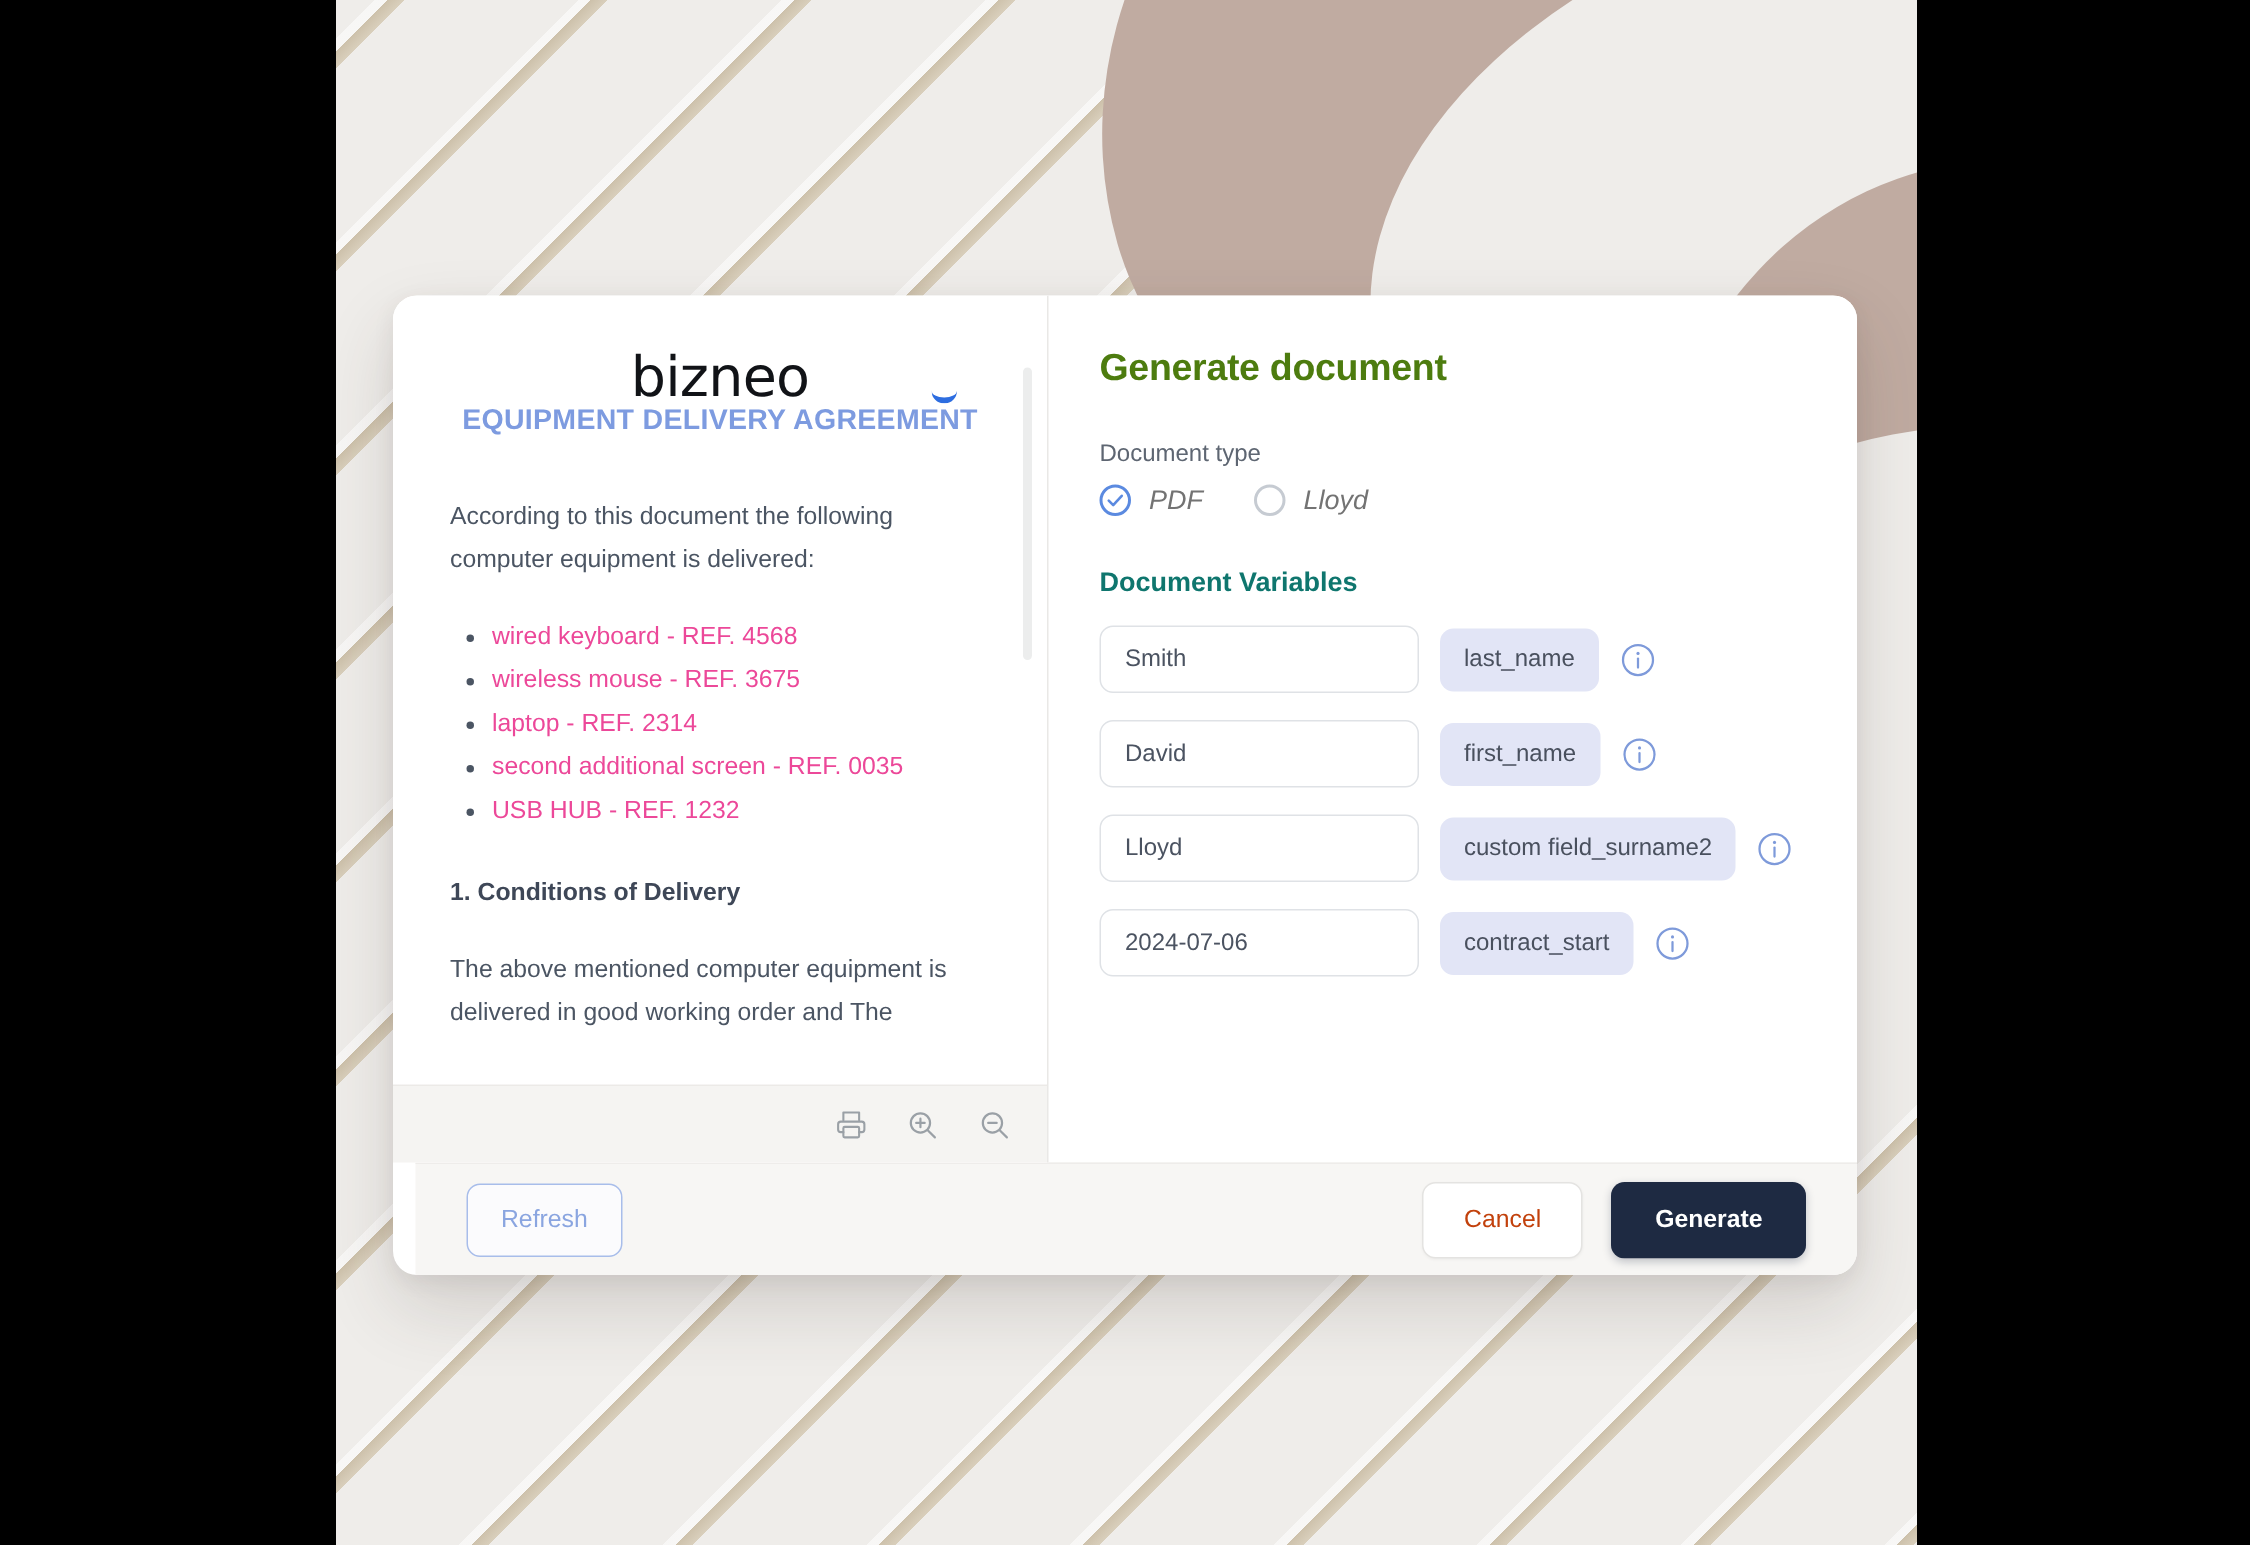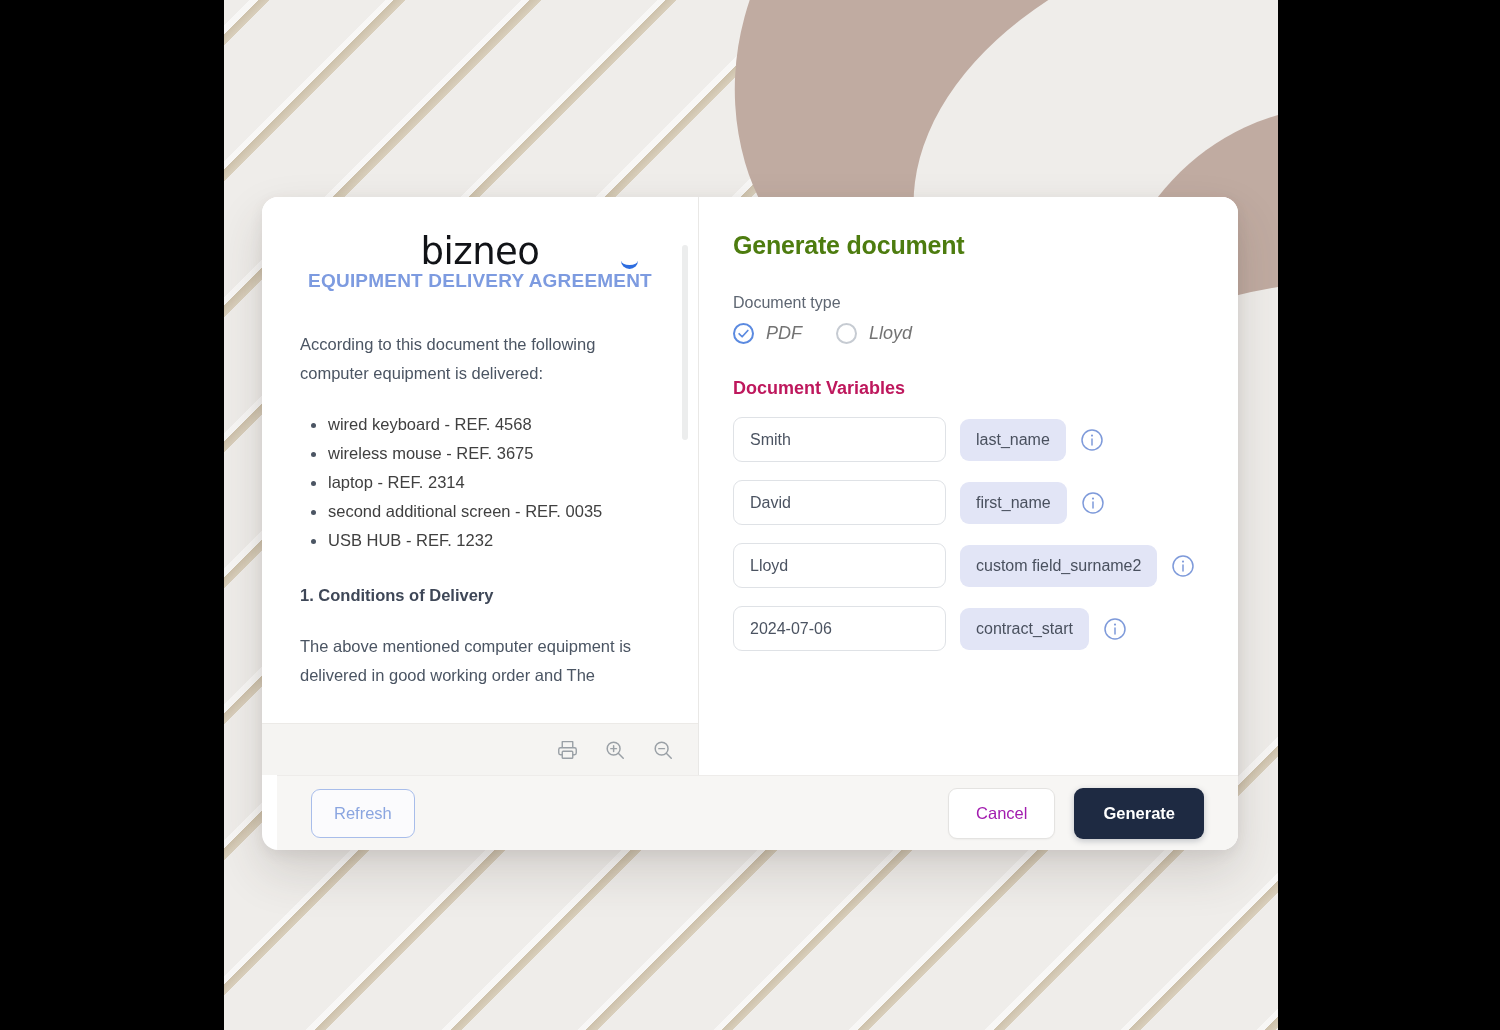--- a/index.html
+++ b/index.html
@@ -167,21 +167,21 @@
     line-height: 29px;
     margin-bottom: 22px;
   }
 
   .doc-list {
     list-style: none;
     margin: 0 0 26px 0;
   }
   .doc-list li {
     position: relative;
-    color: #404040;
+    color: #ec4899;
     font-size: 16.5px;
     line-height: 29px;
     padding-left: 28px;
   }
   .doc-list li::before {
     content: "";
     position: absolute;
     left: 11px;
     top: 13px;
     width: 5px;
@@ -286,21 +286,21 @@
   }
   .radio-text {
     font-size: 18px;
     color: #737373;
     font-style: italic;
   }
 
   .section-title {
     font-size: 18px;
     font-weight: 700;
-    color: #be185d;
+    color: #0f766e;
     margin-bottom: 18px;
   }
 
   .var-row {
     display: flex;
     align-items: center;
     gap: 14px;
     margin-bottom: 18px;
   }
   .var-input {
@@ -360,21 +360,21 @@
     background: #fbfbfd;
     border-color: #a8bdea;
     color: #8aa5e0;
   }
   .footer-right { display: flex; align-items: center; gap: 19px; }
   .btn-cancel {
     height: 51px;
     padding: 0 27px;
     background: #ffffff;
     border-color: #e4e3e1;
-    color: #a21caf;
+    color: #c2410c;
     box-shadow: 0 1px 2px rgba(0,0,0,0.04);
   }
   .btn-generate {
     height: 51px;
     padding: 0 28px;
     background: #1e2a42;
     color: #ffffff;
     font-weight: 700;
     box-shadow: 0 2px 6px rgba(30,42,66,0.25);
   }

